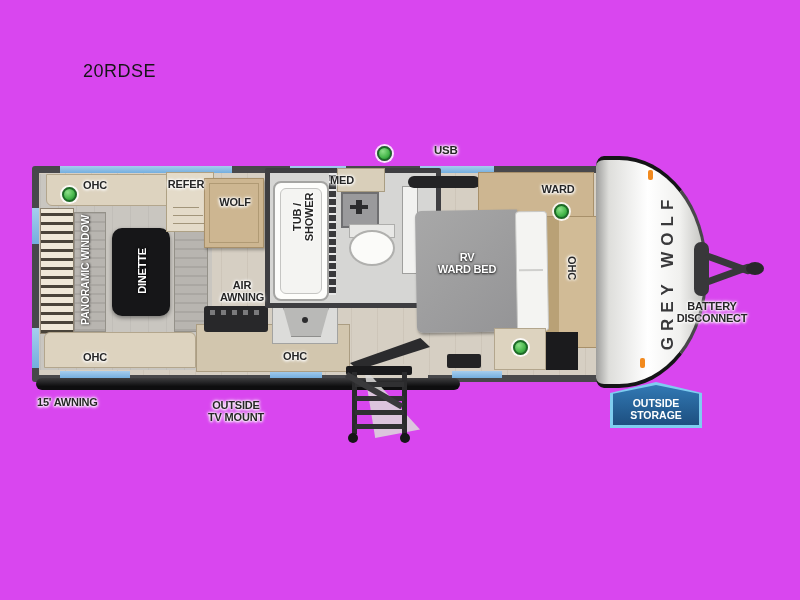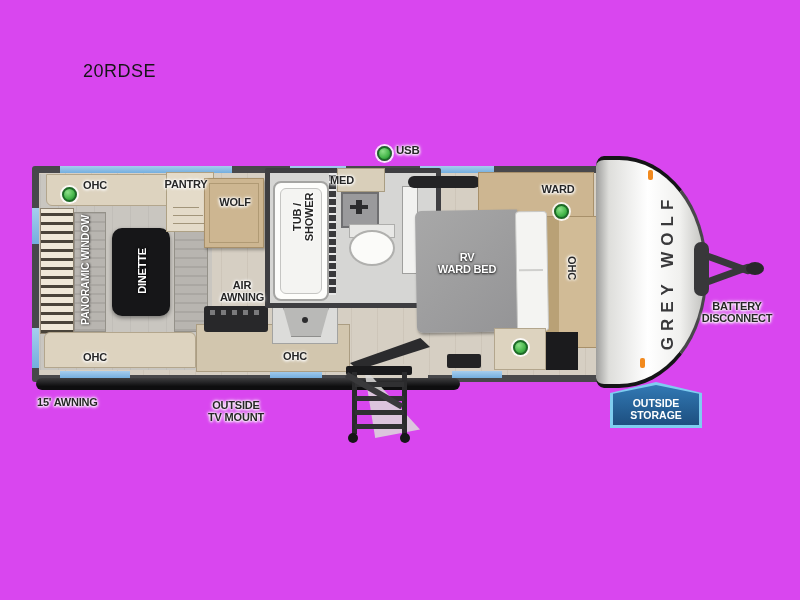--- a/index.html
+++ b/index.html
@@ -7,21 +7,21 @@
           font-family:"Liberation Sans",sans-serif;}
   .abs{position:absolute;}
   
   .lbl{position:absolute;font-weight:bold;font-size:11px;color:#262626;line-height:1.12;
        white-space:nowrap;text-align:center;letter-spacing:-0.2px;
        text-shadow:0 0 2px #fff,0 0 3px #fff,0 0 4px #fff,0 1px 3px #fff;}
   .lblw{color:#fff;text-shadow:0 1px 2px rgba(0,0,0,.75),0 0 3px rgba(0,0,0,.55);}
   .ctr{transform:translate(-50%,-50%);}
   .vup{transform:translate(-50%,-50%) rotate(-90deg);}
   .vdn{transform:translate(-50%,-50%) rotate(90deg);}
-  .big{font-size:11.5px;}
+  .big{font-size:11.5px;margin-left:38px;}
   #title{position:absolute;left:83px;top:61px;font-size:18px;color:#161616;
          letter-spacing:.5px;font-weight:normal;}
   
   #trailer{position:absolute;left:32px;top:166px;width:580px;height:216px;
            background:var(--wall,#48484b);border-radius:3px;}
   #floor{position:absolute;left:7px;top:7px;right:7px;bottom:7px;background:#d6cfc3;
          background-image:repeating-linear-gradient(90deg,rgba(90,70,50,.07) 0 1px,transparent 1px 26px);}
   .win{position:absolute;background:linear-gradient(180deg,#a6cdee,var(--window-blue,#74aede));}
   
   .beige{background:#ddd3bf;border:1px solid #b3a68d;}
@@ -139,21 +139,21 @@
     <div class="abs" style="left:514px;top:166px;width:32px;height:38px;background:#1b1b1d;"></div>
 
     <div class="abs" style="left:318px;top:198px;width:78px;height:14px;background:#d6cfc3;z-index:2;"></div>
     <div class="abs" style="left:318px;top:172px;width:80px;height:32px;background:#2b2b2d;clip-path:polygon(0 78%,88% 0,100% 28%,10% 100%);z-index:2;"></div>
     <div class="abs" style="left:415px;top:188px;width:34px;height:14px;background:#232325;border-radius:2px;z-index:2;"></div>
 
     <div class="lbl ctr" style="left:63px;top:19px;z-index:10;">OHC</div>
     <div class="lbl lblw vup" style="left:54px;top:104px;z-index:10;font-size:10.5px;">PANORAMIC WINDOW</div>
     <div class="lbl lblw vup" style="left:110px;top:105px;z-index:10;">DINETTE</div>
     <div class="lbl ctr" style="left:63px;top:191px;z-index:10;">OHC</div>
-    <div class="lbl ctr" style="left:154px;top:18px;z-index:10;">PANTRY</div>
+    <div class="lbl ctr" style="left:154px;top:18px;z-index:10;">REFER</div>
     <div class="lbl ctr" style="left:203px;top:36px;z-index:10;">WOLF</div>
     <div class="lbl ctr" style="left:210px;top:125px;z-index:10;">
       <div>AIR</div>
       <div>AWNING</div>
     </div>
     <div class="lbl ctr" style="left:263px;top:190px;z-index:10;">OHC</div>
     <div class="lbl vup" style="left:271px;top:51px;z-index:10;">
       <div>TUB /</div>
       <div>SHOWER</div>
     </div>
@@ -176,21 +176,21 @@
     <div class="marker" style="left:44px;top:198px;"></div>
   </div>
 
   <div id="hitch">
     <div class="hitch-part" style="left:2px;top:2px;width:15px;height:54px;border-radius:7px;"></div>
     <div class="hitch-part" style="left:14px;top:12px;width:48px;height:7px;transform:rotate(20deg);transform-origin:left center;"></div>
     <div class="hitch-part" style="left:14px;top:39px;width:48px;height:7px;transform:rotate(-20deg);transform-origin:left center;"></div>
     <div class="hitch-part" style="left:54px;top:22px;width:18px;height:13px;border-radius:50%;background:#28282a;"></div>
   </div>
 
-  <div class="lbl ctr" style="left:737px;top:312px;z-index:9;">
+  <div class="lbl ctr" style="left:712px;top:312px;z-index:9;">
     <div>BATTERY</div>
     <div>DISCONNECT</div>
   </div>
 
   <div id="badge">
     <div id="badge-outer"></div>
     <div id="badge-inner">
       <div>OUTSIDE</div>
       <div>STORAGE</div>
     </div>

